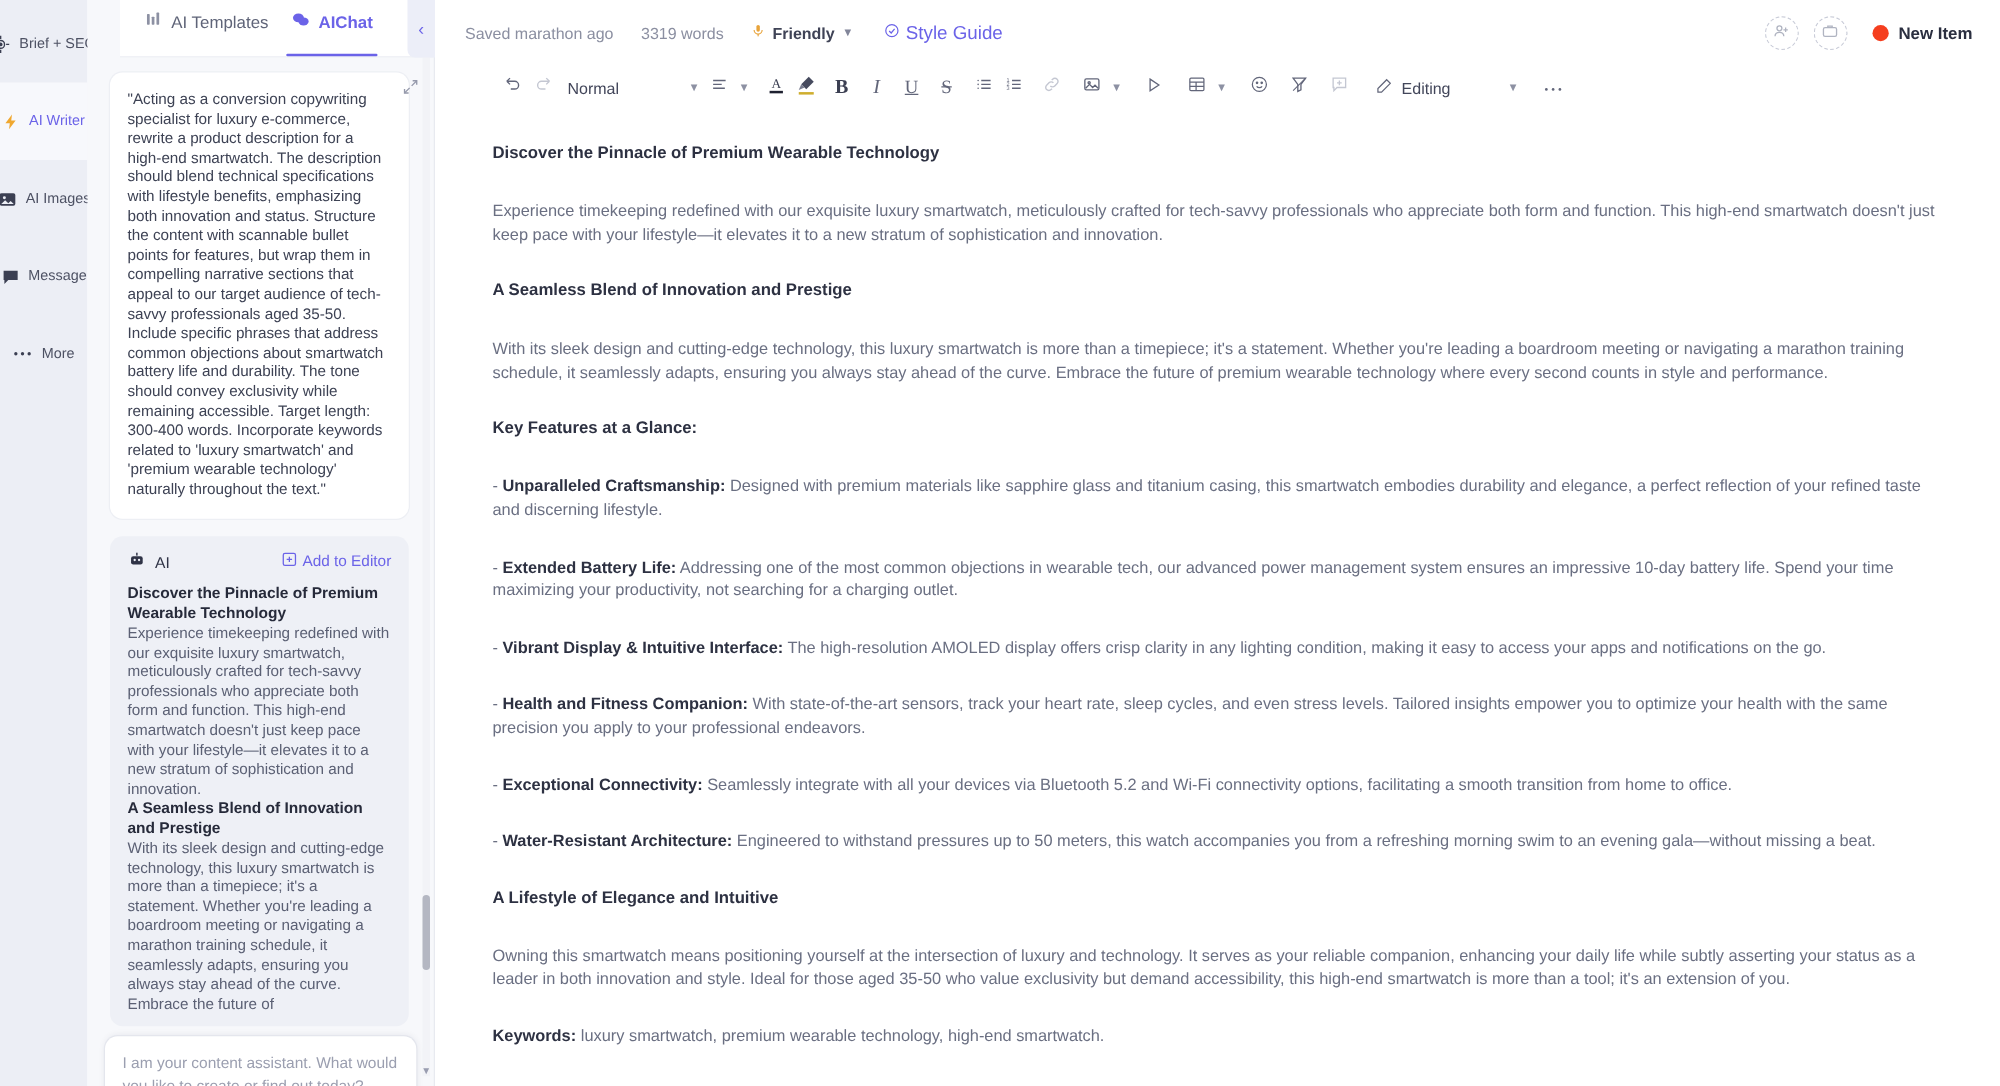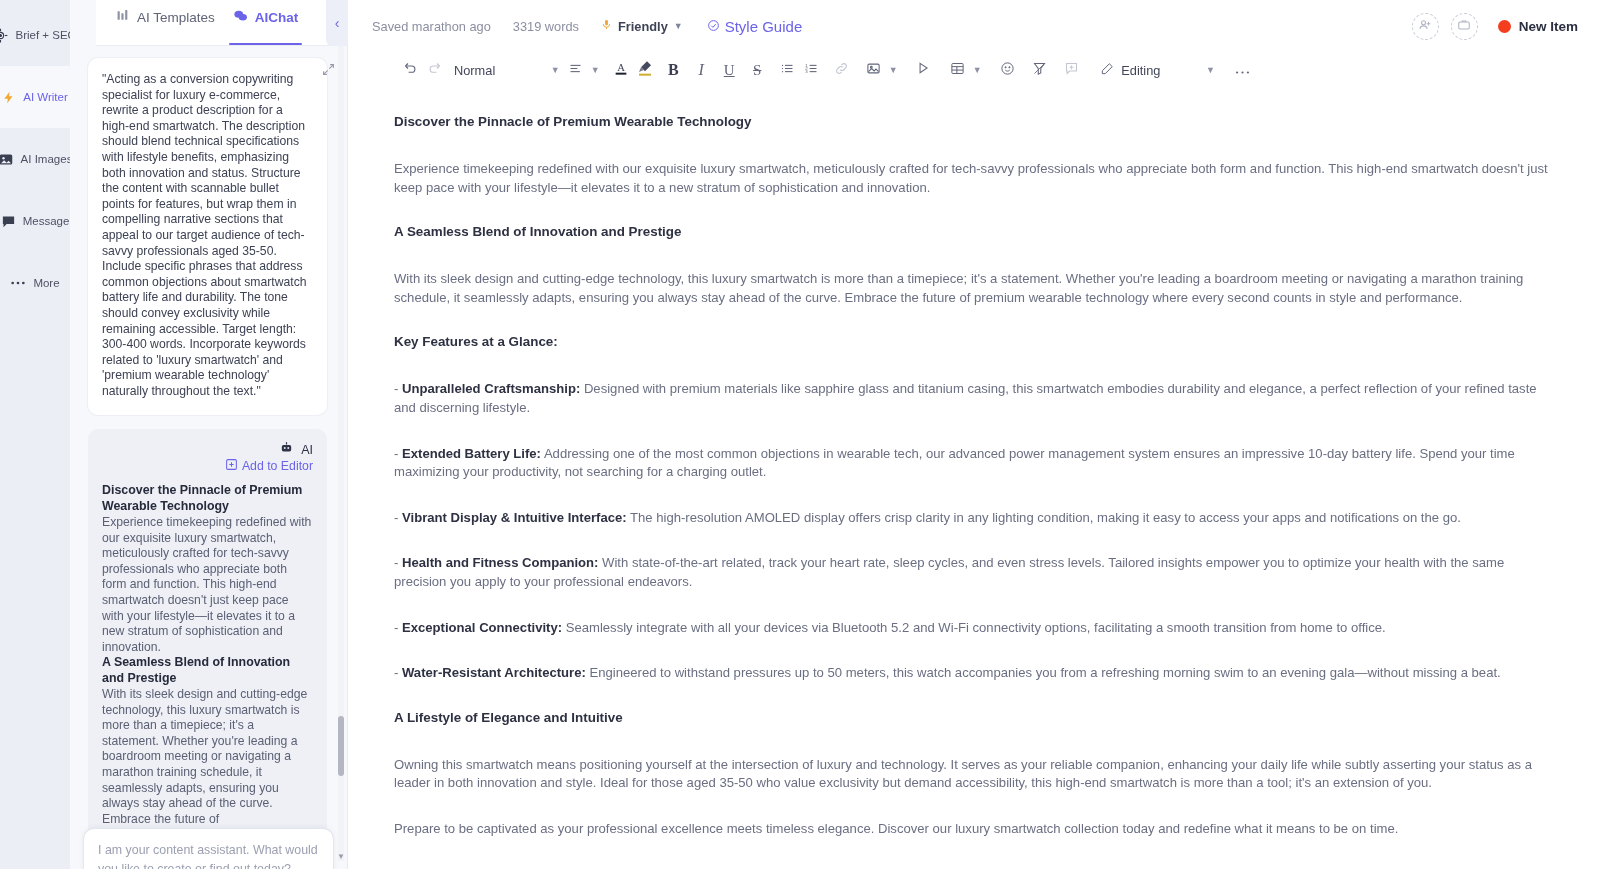--- a/index.html
+++ b/index.html
@@ -81,23 +81,22 @@
     color: #8f94a8; font-size: 12px;
   }
   .ai-card {
     margin-top: 14px;
     background: #eef0f6;
     border-radius: 10px;
     padding: 12px 14px 10px 14px;
     margin-right: 2px;
   }
   .ai-card-head {
-    display: flex; align-items: flex-end; justify-content: space-between;
+    display: flex; align-items: flex-start; justify-content: space-between;
     margin-bottom: 9px;
-    flex-direction: column;
   }
   .ai-badge { display: flex; align-items: center; gap: 7px; font-size: 12.5px; color: #2f3346; }
   .add-editor {
     display: flex; align-items: center; gap: 4px;
     color: #6b63e8; font-size: 12.3px; cursor: pointer;
   }
   .ai-h { font-size: 12.4px; font-weight: 700; color: #262a3a; line-height: 15.8px; }
   .ai-p { font-size: 12.2px; color: #5b6074; line-height: 15.6px; }
   .chat-scroll {
     position: absolute; right: 2px; top: 36px; bottom: 8px; width: 8px;
@@ -553,30 +552,29 @@
       <div class="doc-p">
         <span>- </span><b>Unparalleled Craftsmanship:</b><span> Designed with premium materials like sapphire glass and titanium casing, this smartwatch embodies durability and elegance, a perfect reflection of your refined taste and discerning lifestyle.</span>
       </div>
       <div class="doc-p">
         <span>- </span><b>Extended Battery Life:</b><span> Addressing one of the most common objections in wearable tech, our advanced power management system ensures an impressive 10-day battery life. Spend your time maximizing your productivity, not searching for a charging outlet.</span>
       </div>
       <div class="doc-p">
         <span>- </span><b>Vibrant Display &amp; Intuitive Interface:</b><span> The high-resolution AMOLED display offers crisp clarity in any lighting condition, making it easy to access your apps and notifications on the go.</span>
       </div>
       <div class="doc-p">
-        <span>- </span><b>Health and Fitness Companion:</b><span> With state-of-the-art related, track your heart rate, sleep cycles, and even stress levels. Tailored insights empower you to optimize your health with the same precision you apply to your professional endeavors.</span>
+        <span>- </span><b>Health and Fitness Companion:</b><span> With state-of-the-art sensors, track your heart rate, sleep cycles, and even stress levels. Tailored insights empower you to optimize your health with the same precision you apply to your professional endeavors.</span>
       </div>
       <div class="doc-p">
         <span>- </span><b>Exceptional Connectivity:</b><span> Seamlessly integrate with all your devices via Bluetooth 5.2 and Wi-Fi connectivity options, facilitating a smooth transition from home to office.</span>
       </div>
       <div class="doc-p">
         <span>- </span><b>Water-Resistant Architecture:</b><span> Engineered to withstand pressures up to 50 meters, this watch accompanies you from a refreshing morning swim to an evening gala—without missing a beat.</span>
       </div>
 
       <div class="doc-h">A Lifestyle of Elegance and Intuitive</div>
       <div class="doc-p">Owning this smartwatch means positioning yourself at the intersection of luxury and technology. It serves as your reliable companion, enhancing your daily life while subtly asserting your status as a leader in both innovation and style. Ideal for those aged 35-50 who value exclusivity but demand accessibility, this high-end smartwatch is more than a tool; it's an extension of you.</div>
-      <div class="doc-p">Prepare to be captivated as your professional excellence meets timeless elegance. Discover our luxury smartwatch collection today and redefine what it means to be on time.</div>
       <div class="doc-p kw">
         <b>Keywords:</b><span> luxury smartwatch, premium wearable technology, high-end smartwatch.</span>
       </div>
     </div>
   </div>
 </div>
 
 </body></html>

